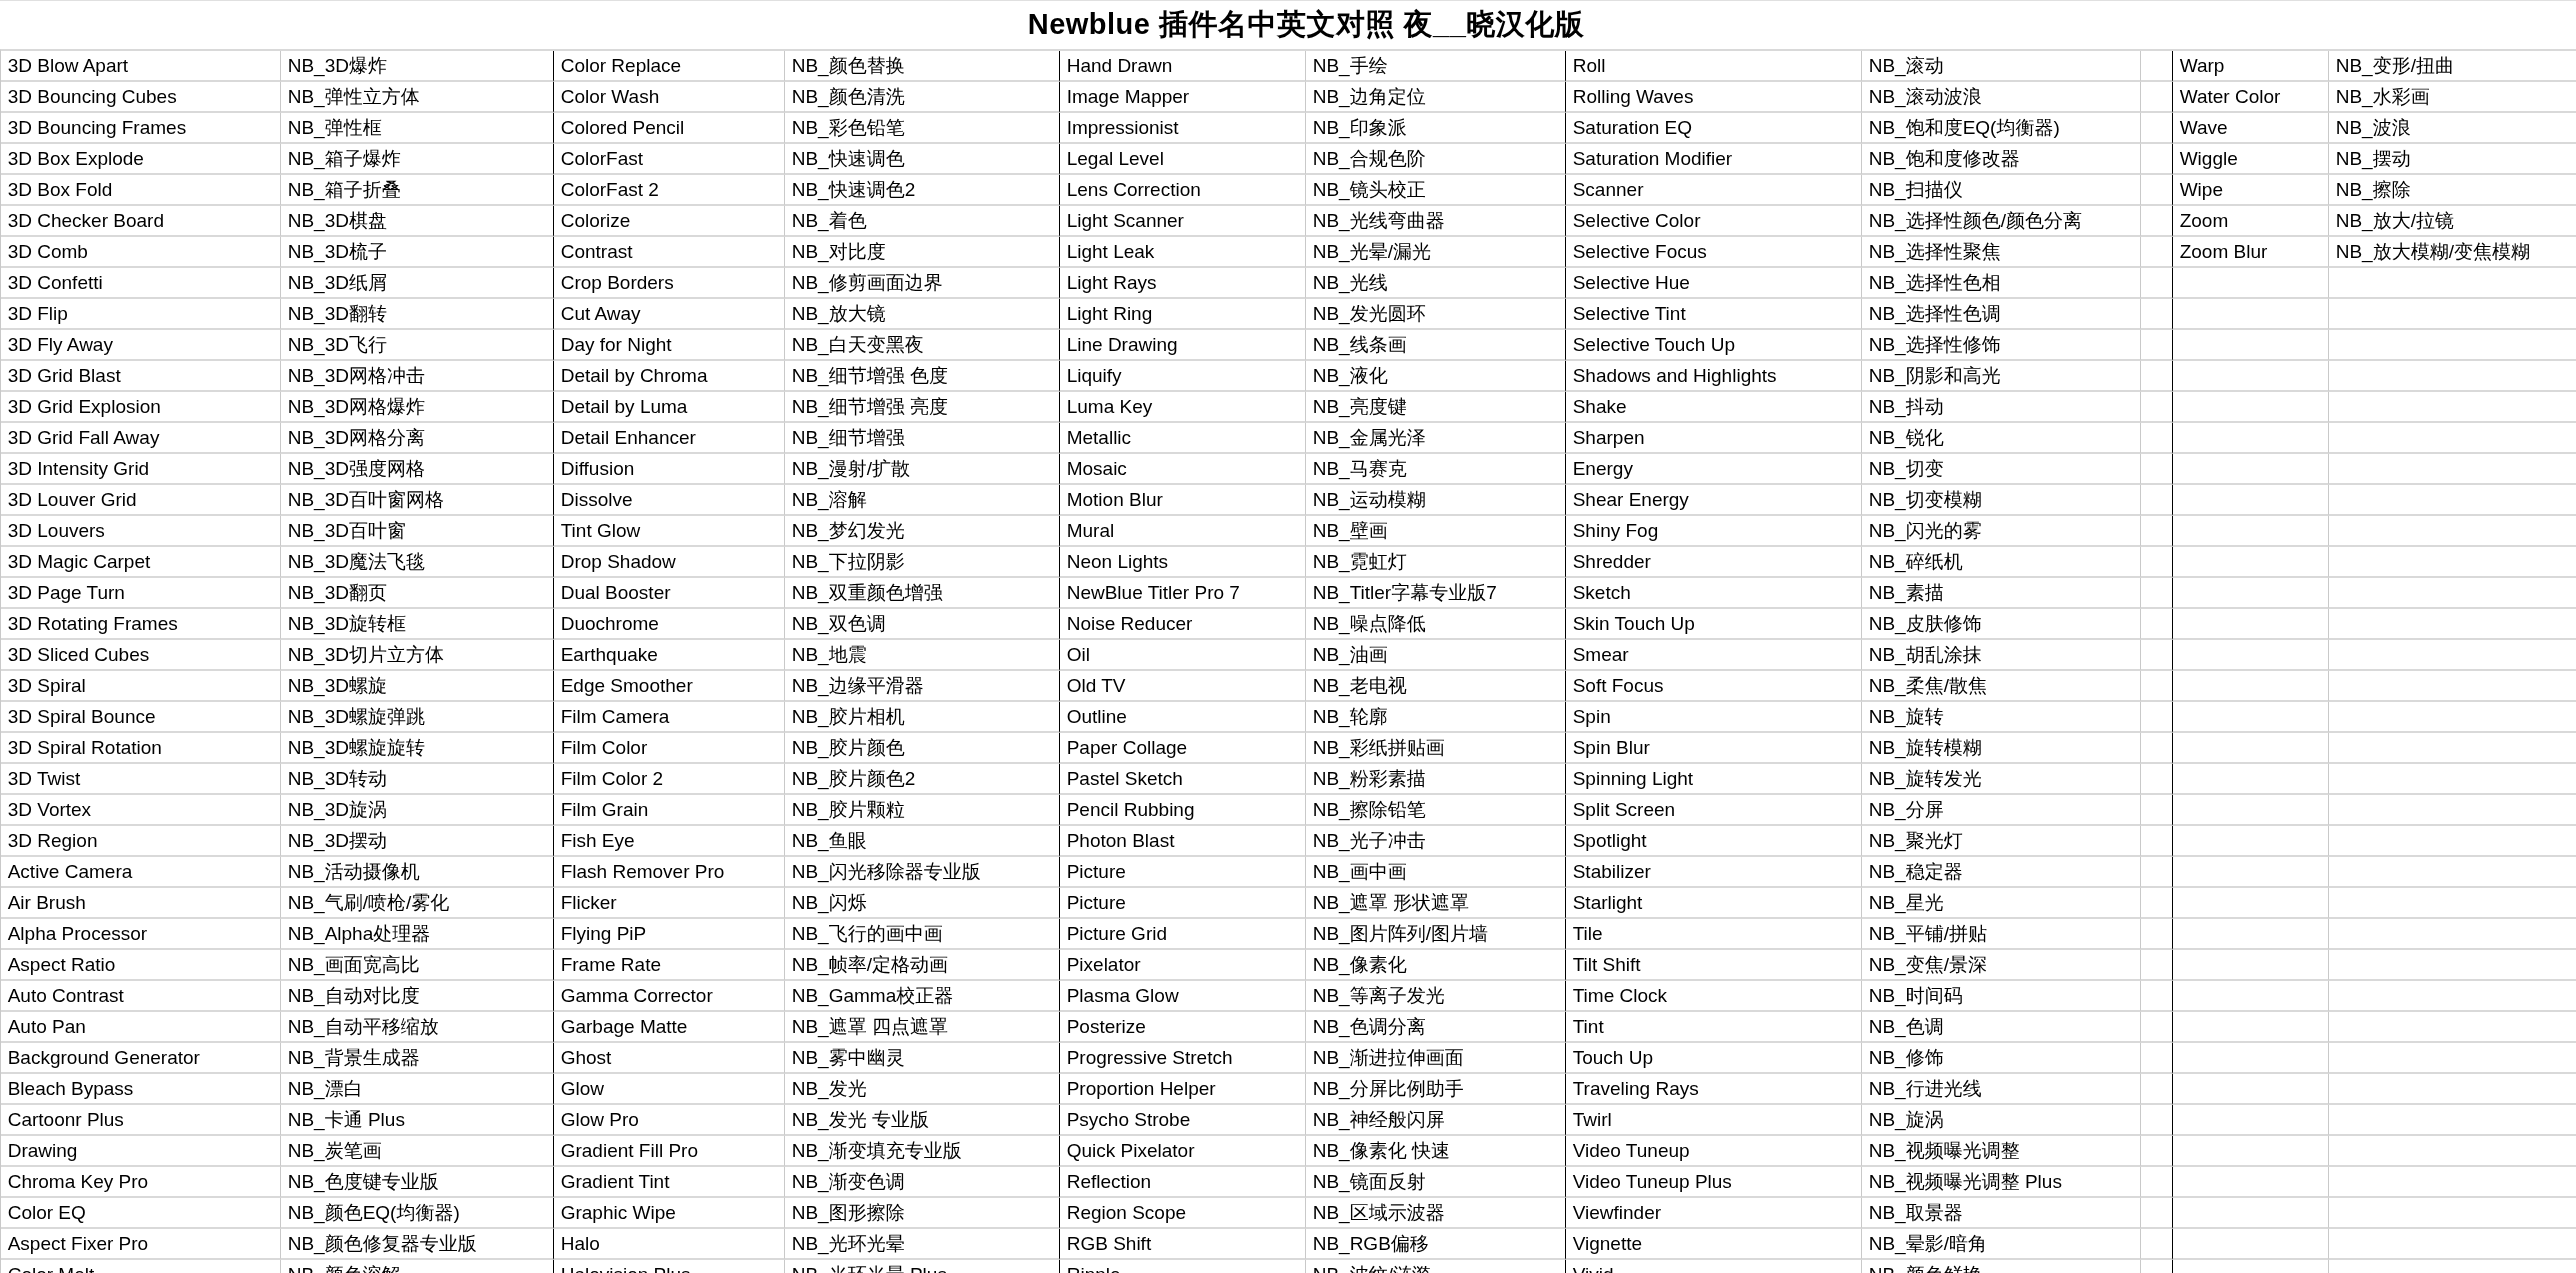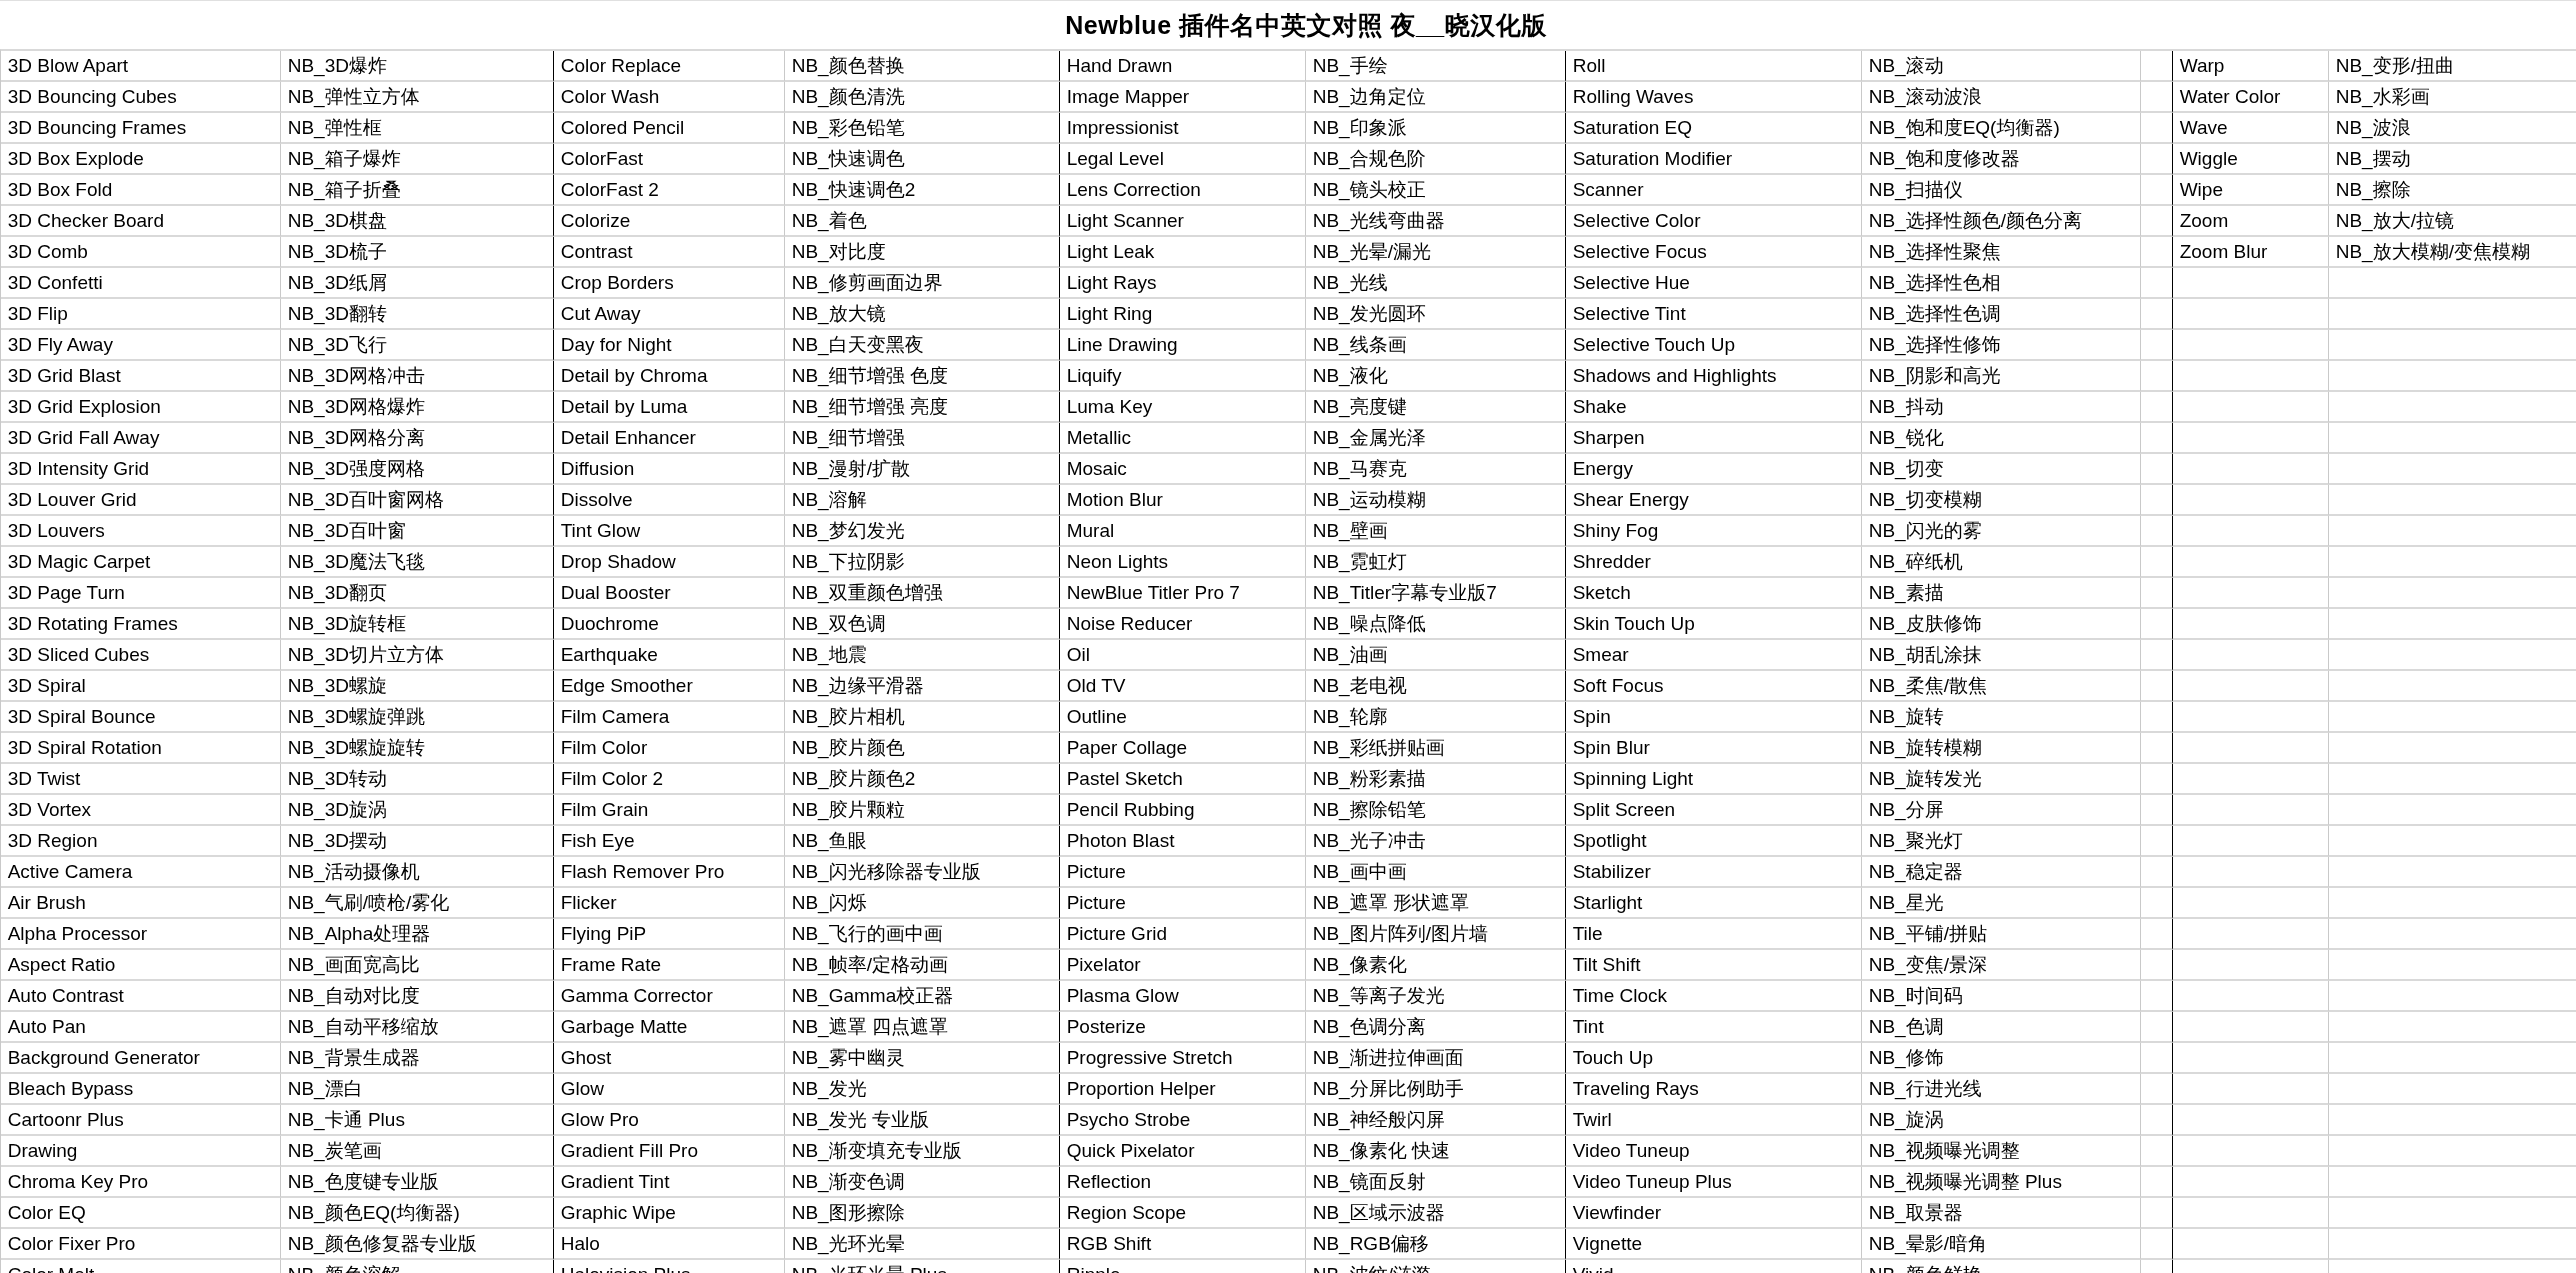--- a/index.html
+++ b/index.html
@@ -6,21 +6,21 @@
   body{
     width:2612px;height:1274px;position:relative;overflow:hidden;
     font-family:"Liberation Sans","DejaVu Sans",sans-serif;color:#000;
   }
   .title-row{
     position:absolute;left:0;top:0;width:2612px;height:49px;
     display:flex;align-items:center;justify-content:center;
     border-top:1.5px solid #e0e0e0;box-sizing:border-box;background:#fff;
   }
   .title-row .title{
-    font-size:25px;font-weight:700;letter-spacing:0.5px;white-space:nowrap;
+    font-size:29px;font-weight:700;letter-spacing:0.5px;white-space:nowrap;
   }
   .grid{
     position:absolute;left:0;top:49px;width:2612px;height:1225px;
     display:grid;
     grid-template-columns:279px 273px 231px 275px 246px 260px 296px 279px 32px 156px 285px;
     grid-auto-rows:31px;
     border-top:2.1px solid #d9d9d9;
     border-left:1.5px solid #c9c9c9;
     box-sizing:border-box;
     background:#fff;
@@ -458,21 +458,21 @@
     <div class="cell vg">NB_颜色EQ(均衡器)</div>
     <div class="cell vb">Graphic Wipe</div>
     <div class="cell vg">NB_图形擦除</div>
     <div class="cell vb">Region Scope</div>
     <div class="cell vg">NB_区域示波器</div>
     <div class="cell vb">Viewfinder</div>
     <div class="cell vg">NB_取景器</div>
     <div class="cell vg gap"></div>
     <div class="cell vb"></div>
     <div class="cell vg"></div>
-    <div class="cell">Color Fixer Pro</div>
+    <div class="cell">Aspect Fixer Pro</div>
     <div class="cell vg">NB_颜色修复器专业版</div>
     <div class="cell vb">Halo</div>
     <div class="cell vg">NB_光环光晕</div>
     <div class="cell vb">RGB Shift</div>
     <div class="cell vg">NB_RGB偏移</div>
     <div class="cell vb">Vignette</div>
     <div class="cell vg">NB_晕影/暗角</div>
     <div class="cell vg gap"></div>
     <div class="cell vb"></div>
     <div class="cell vg"></div>

